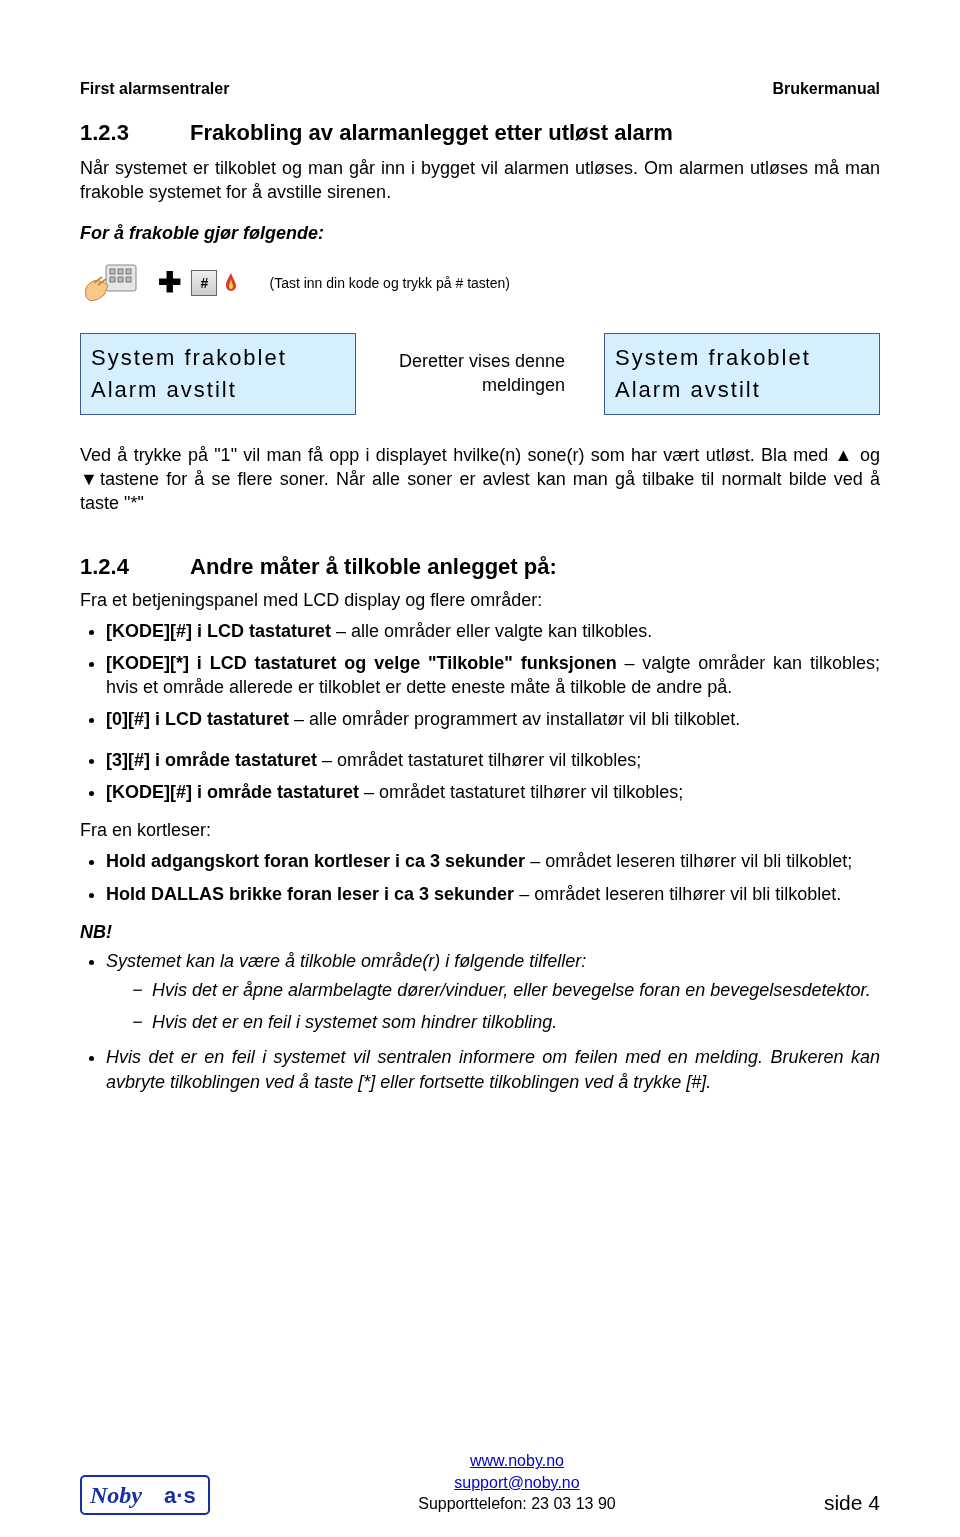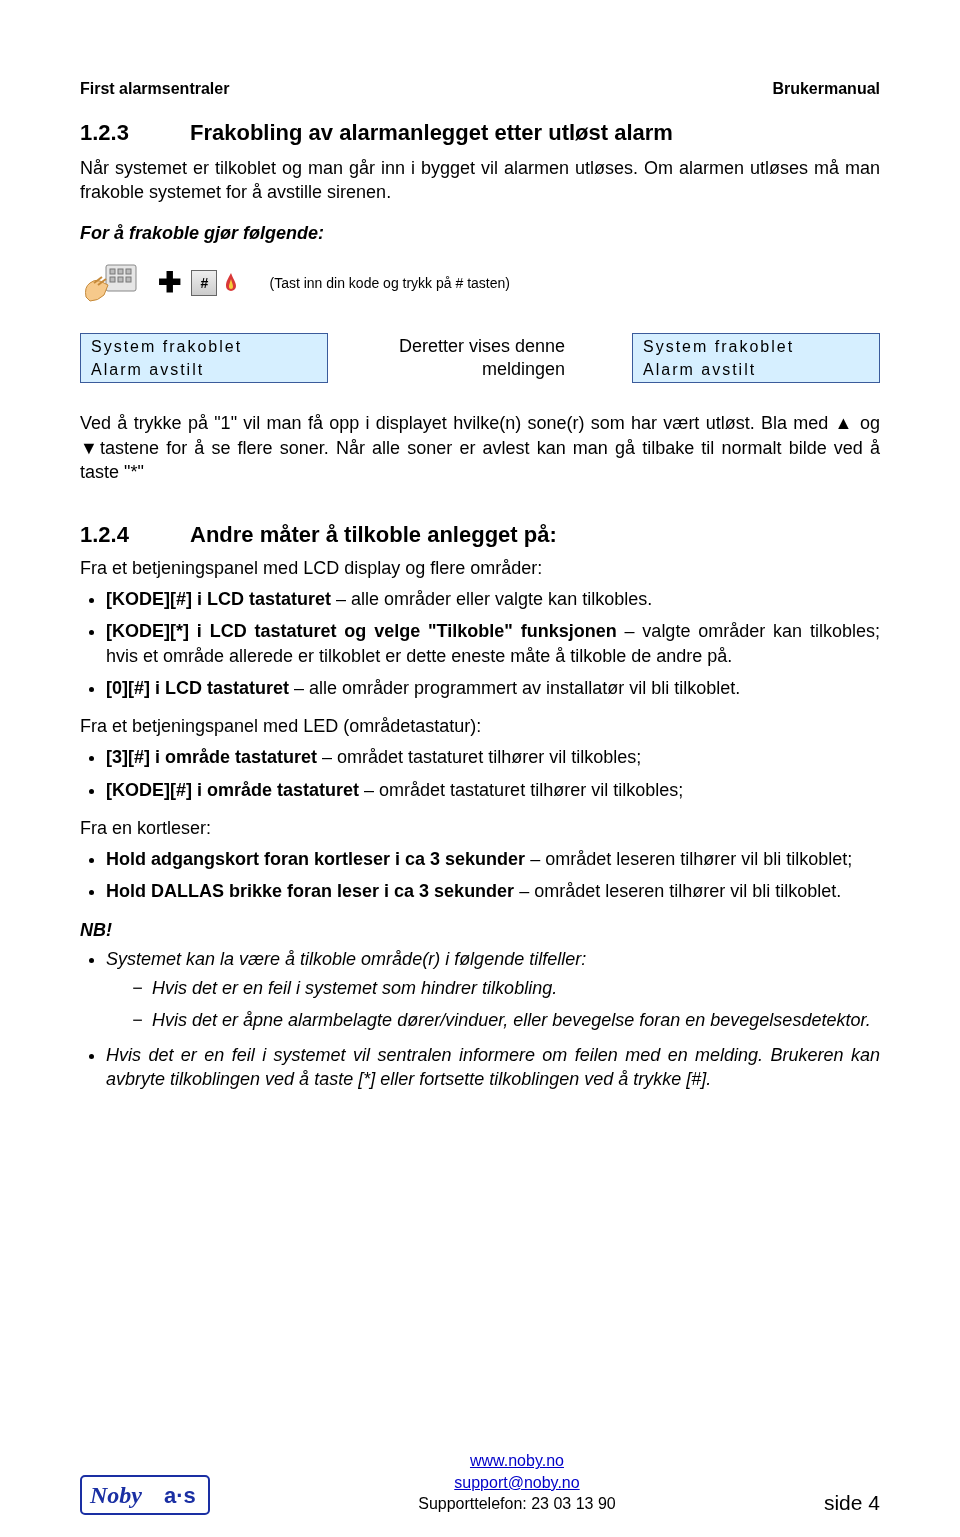--- a/index.html
+++ b/index.html
@@ -87,25 +87,25 @@
   .paren-text {
     font-size: 14px;
   }
   .display-row {
     display: flex;
     align-items: center;
     justify-content: space-between;
     margin-bottom: 28px;
   }
   .lcd-box {
-    width: 248px;
+    width: 276px;
     border: 1px solid #3b5b9b;
     background: #d6efff;
-    padding: 1px 10px;
-    font-size: 16px;
+    padding: 8px 10px;
+    font-size: 22px;
     letter-spacing: 2px;
     line-height: 1.45;
     box-sizing: border-box;
   }
   .mid-text {
     font-size: 18px;
     line-height: 1.3;
     width: 170px;
     padding: 0 10px;
     text-align: right;
@@ -241,37 +241,36 @@
     <div>Andre måter å tilkoble anlegget på:</div>
   </div>
 
   <div class="sub-heading">Fra et betjeningspanel med LCD display og flere områder:</div>
   <ul class="bullets" id="bullets1">
       <li><span class="bold">[KODE][#] i LCD tastaturet</span><span> – alle områder eller valgte kan tilkobles.</span></li>
       <li><span class="bold">[KODE][*] i LCD tastaturet og velge "Tilkoble" funksjonen</span><span> – valgte områder kan tilkobles; hvis et område allerede er tilkoblet er dette eneste måte å tilkoble de andre på.</span></li>
       <li><span class="bold">[0][#] i LCD tastaturet</span><span> – alle områder programmert av installatør vil bli tilkoblet.</span></li>
     </ul>
 
-  <div class="sub-heading">Fra et betjeningspanel med LED (områdetastatur):</div>
   <ul class="bullets" id="bullets2">
       <li><span class="bold">[3][#] i område tastaturet</span><span> – området tastaturet tilhører vil tilkobles;</span></li>
       <li><span class="bold">[KODE][#] i område tastaturet</span><span> – området tastaturet tilhører vil tilkobles;</span></li>
     </ul>
 
   <div class="sub-heading">Fra en kortleser:</div>
   <ul class="bullets" id="bullets3">
       <li><span class="bold">Hold adgangskort foran kortleser i ca 3 sekunder</span><span> – området leseren tilhører vil bli tilkoblet;</span></li>
       <li><span class="bold">Hold DALLAS brikke foran leser i ca 3 sekunder</span><span> – området leseren tilhører vil bli tilkoblet.</span></li>
     </ul>
 
   <div class="nb-label">NB!</div>
   <ul class="bullets" id="nb-bullets">
       <li class="italic"><span>Systemet kan la være å tilkoble område(r) i følgende tilfeller:</span><ul class="dashes">
+          <li>Hvis det er åpne alarmbelagte dører/vinduer, eller bevegelse foran en bevegelsesdetektor.</li>
           <li>Hvis det er en feil i systemet som hindrer tilkobling.</li>
-          <li>Hvis det er åpne alarmbelagte dører/vinduer, eller bevegelse foran en bevegelsesdetektor.</li>
         </ul></li>
       <li class="italic"><span>Hvis det er en feil i systemet vil sentralen informere om feilen med en melding. Brukeren kan avbryte tilkoblingen ved å taste [*] eller fortsette tilkoblingen ved å trykke [#].</span></li>
     </ul>
 
   <div class="footer">
     <div class="logo">
       <svg width="130" height="40" viewBox="0 0 130 40">
         <rect x="1" y="1" width="128" height="38" rx="4" fill="none" stroke="#1a2fa3" stroke-width="2"></rect>
         <text x="10" y="28" font-family="Georgia,serif" font-size="24" font-weight="bold" font-style="italic" fill="#1a2fa3">Noby</text>
         <text x="84" y="28" font-family="Arial" font-size="22" font-weight="bold" fill="#1a2fa3">a·s</text>

